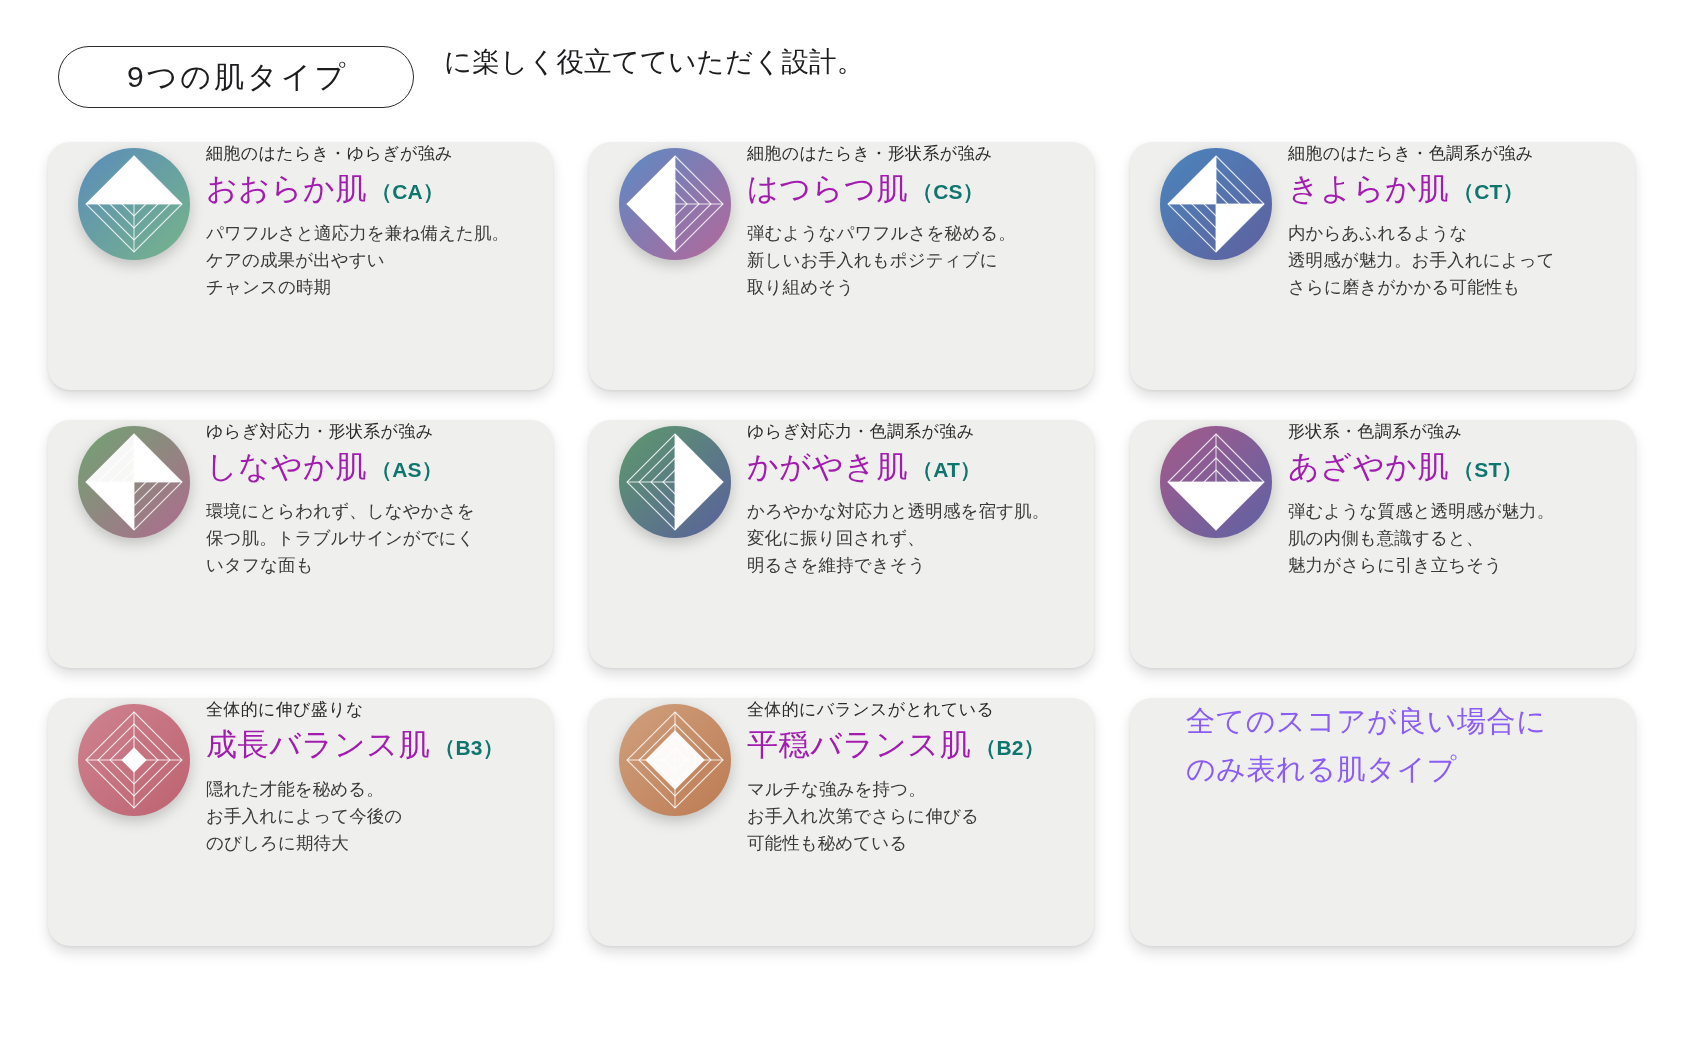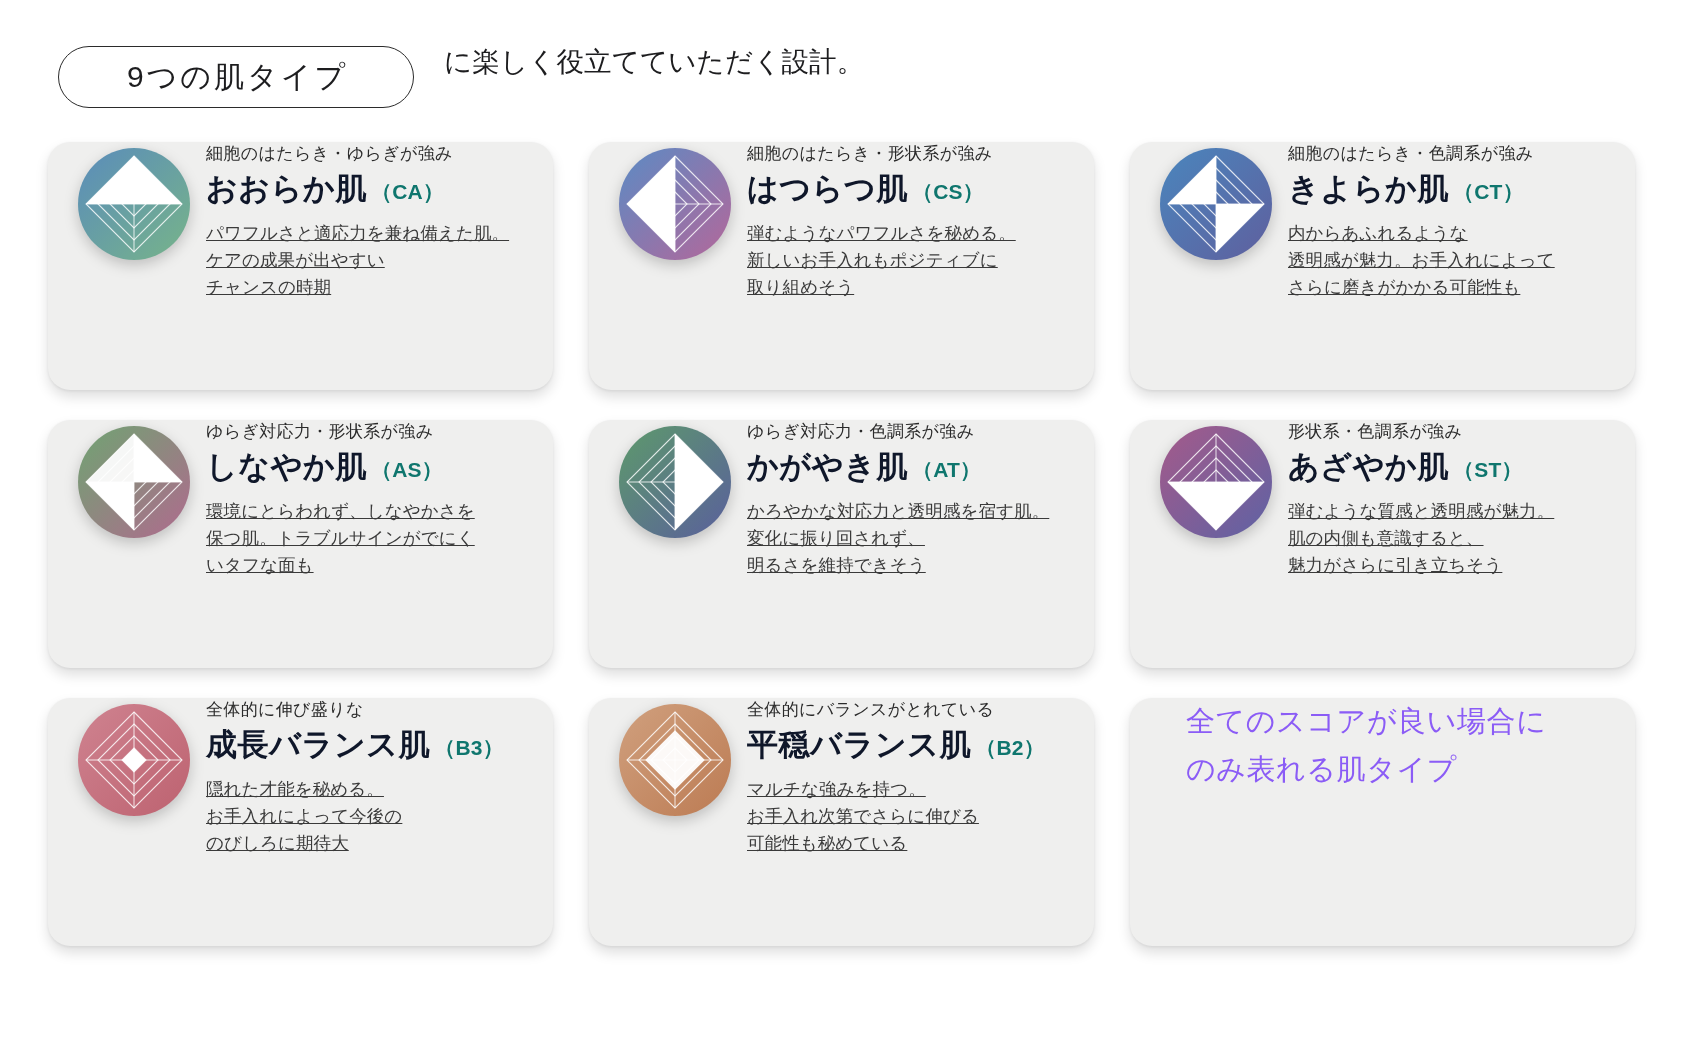--- a/index.html
+++ b/index.html
@@ -112,39 +112,39 @@
     white-space: nowrap;
   }
   .name-row {
     display: flex;
     align-items: baseline;
     margin-bottom: 14px;
     white-space: nowrap;
   }
   .name {
     font-size: 31px;
-    font-weight: 700;
+    font-weight: 400;
     letter-spacing: 0.02em;
-    color: #0f172a;
+    color: #a21caf;
     line-height: 1.05;
   }
   .code {
     font-size: 21px;
     font-weight: 700;
     color: #0f766e;
     margin-left: 4px;
     letter-spacing: 0.01em;
   }
   .desc {
     font-size: 17.5px;
     line-height: 1.52;
     color: #3a3a3a;
     letter-spacing: 0.005em;
   }
-  .desc span { display: block; white-space: nowrap; text-decoration: underline; }
+  .desc span { display: block; white-space: nowrap; }
 
   .plain-text {
     font-size: 29px;
     line-height: 1.65;
     letter-spacing: 0.02em;
     color: #8b5cf6;
   }
   .plain-text span { display: block; }
 </style>
 </head>

